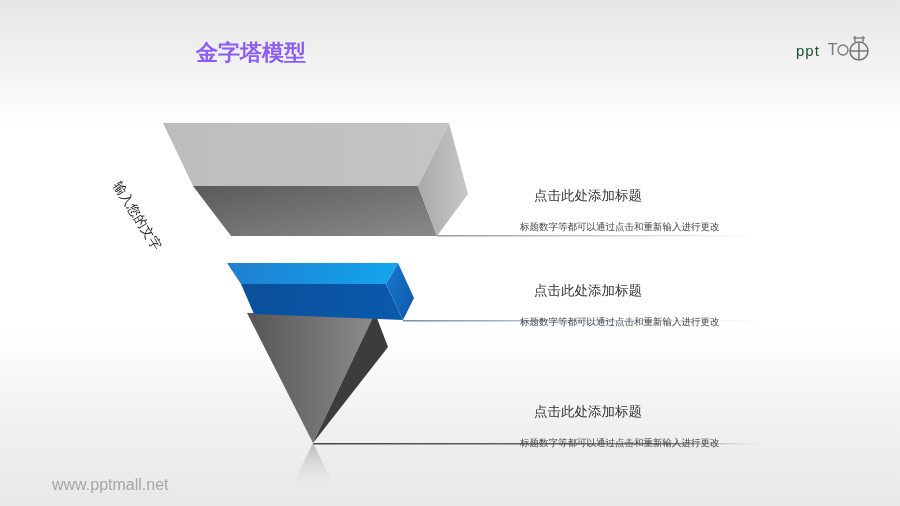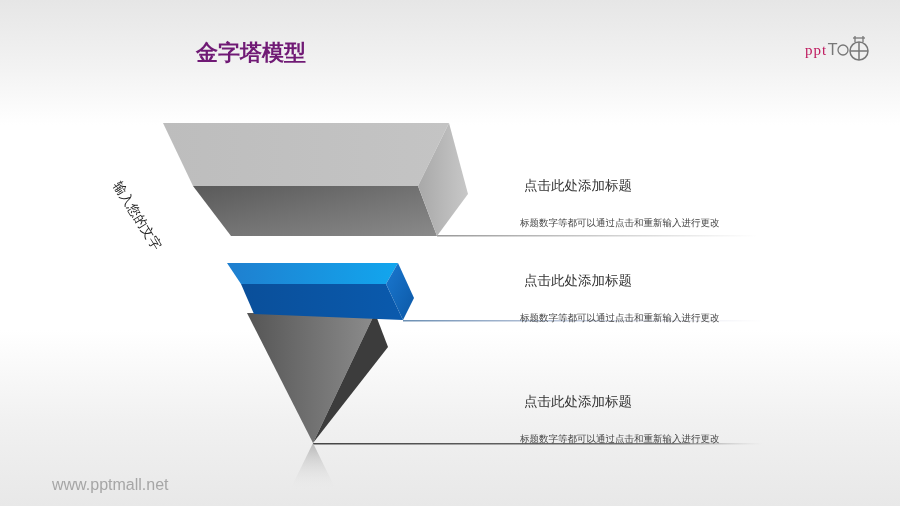--- a/index.html
+++ b/index.html
@@ -3,42 +3,42 @@
 <meta charset="utf-8">
 <style>
   html, body { margin:0; padding:0; }
   body {
     width:900px; height:506px; overflow:hidden; position:relative;
     background: linear-gradient(to bottom, #e6e6e6 0px, #f3f3f3 70px, #ffffff 125px, #ffffff 330px, #f1f1f1 420px, #e8e8e8 506px);
     font-family: "DejaVu Sans", "Liberation Sans", sans-serif;
   }
   .title {
     position:absolute; left:196px; top:38px;
-    font-size:22px; font-weight:bold; color:#701a75; letter-spacing:0px;
+    font-size:22px; font-weight:bold; color:#8b5cf6; letter-spacing:0px;
   }
   .logo {
     position:absolute; left:796px; top:36px; width:80px; height:30px;
   }
   .logo-text {
-    position:absolute; left:9px; top:6px; font-size:15px; color:#be185d;
-    font-family:Liberation Serif, serif; letter-spacing:1px; font-weight:300;
+    position:absolute; left:0; top:6px; font-size:15px; color:#14532d;
+    font-family:Liberation Sans, sans-serif; letter-spacing:1px; font-weight:300;
   }
   .footer {
     position:absolute; left:52px; top:476px; font-size:16px; color:#a6a6a6;
     font-family:"Liberation Sans", sans-serif;
   }
   svg.diagram { position:absolute; left:0; top:0; }
   .side-label {
     position:absolute; left:124px; top:178px;
     transform: rotate(58deg); transform-origin: left top;
     font-size:13px; color:#222; white-space:nowrap;
   }
   .block-text { position:absolute; left:520px; }
-  .block-title { font-size:13.5px; color:#333; margin:4px; line-height:16px; }
-  .block-desc { font-size:9.5px; color:#444; margin-top:24px; line-height:12px; white-space:nowrap; }
+  .block-title { font-size:13.5px; color:#333; margin:14px; line-height:16px; }
+  .block-desc { font-size:9.5px; color:#444; margin-top:18px; line-height:12px; white-space:nowrap; }
 </style>
 </head>
 <body>
 
 <div class="title">金字塔模型</div>
 
 <div class="logo">
   <span class="logo-text">ppt</span>
   <svg width="80" height="30" style="position:absolute;left:0;top:0">
     <text x="32" y="19" font-size="15" fill="#777" font-family="DejaVu Sans, sans-serif">T</text>

